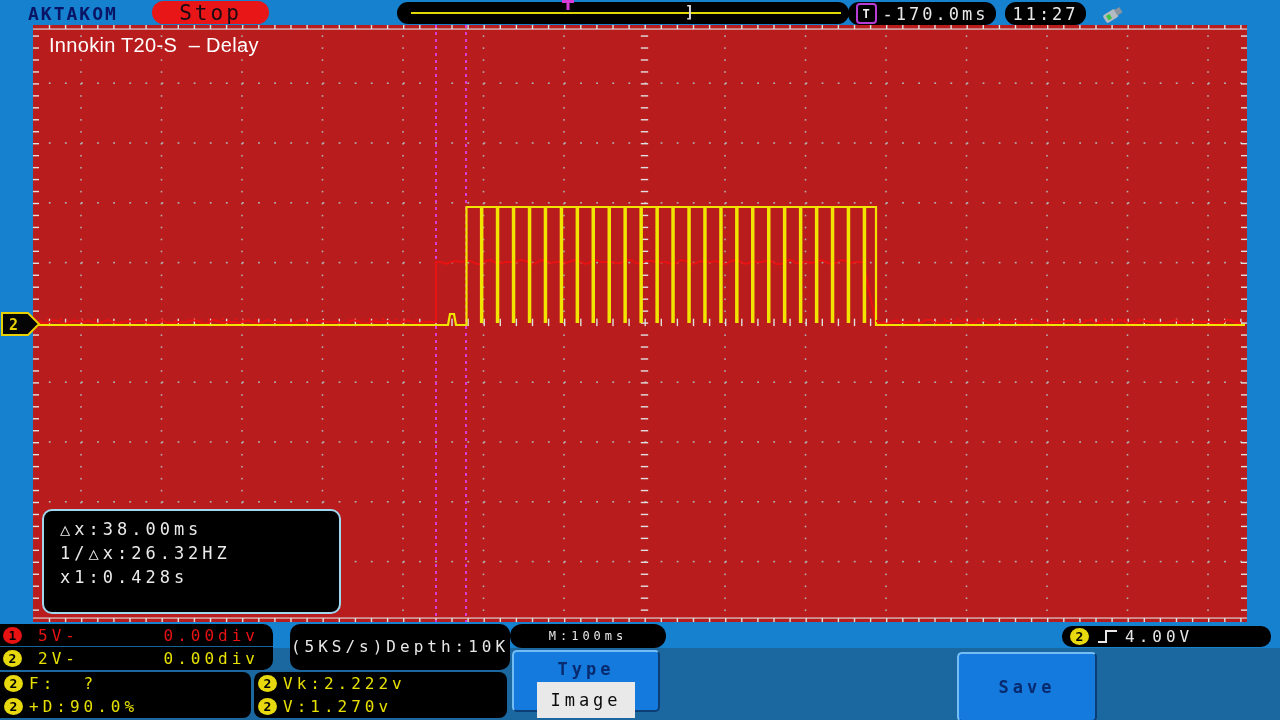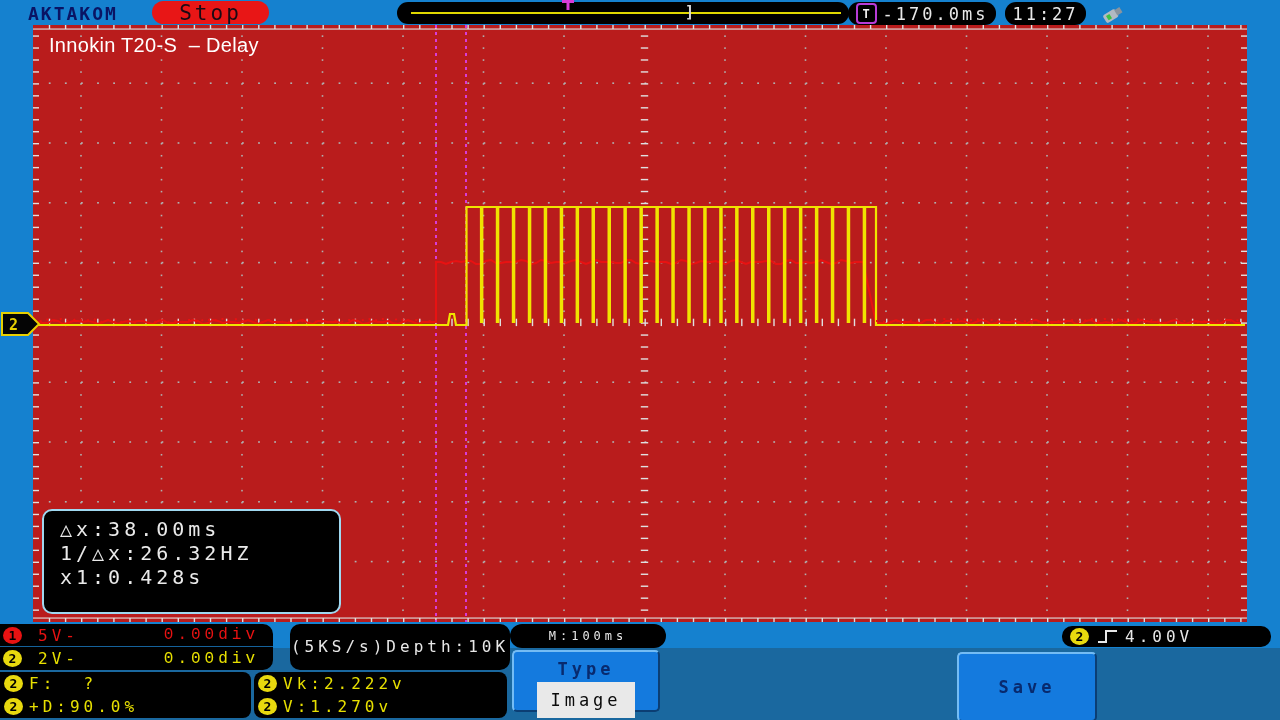--- a/index.html
+++ b/index.html
@@ -25,28 +25,28 @@
   .trig-t-icon{width:17px;height:17px;border:2px solid #b83cd8;border-radius:4px;display:inline-flex;
                align-items:center;justify-content:center;color:#f0f0f0;font-size:12px;font-weight:bold;
                letter-spacing:0;margin-right:6px;flex:0 0 auto;}
   .trigtime-text{font-size:17px;letter-spacing:3px;white-space:pre;}
   .clock-pill{left:1005px;top:2px;width:81px;height:23px;border-radius:11px;font-size:17px;letter-spacing:3px;}
   .display{left:33px;top:25px;width:1214px;height:597px;background:#b91c1c;}
   .annotation{left:16px;top:9px;color:#ffffff;font-family:"Liberation Sans",sans-serif;
               font-size:20px;letter-spacing:0.3px;white-space:pre;}
   .readout-box{left:9px;top:484px;width:299px;height:105px;background:#000;border:2px solid #a0d8f0;
                border-radius:10px;padding:6px 0 0 16px;box-sizing:border-box;}
-  .readout-box div{color:#eaeaea;font-size:20px;letter-spacing:4px;line-height:24px;white-space:pre;}
+  .readout-box div{color:#eaeaea;font-size:17px;letter-spacing:4px;line-height:24px;white-space:pre;}
   .bottom-panel{left:0;top:648px;width:1280px;height:72px;background:#1a689f;}
   .ch-box{left:0;top:624px;width:273px;height:46px;background:#000;border-radius:0 10px 10px 0;}
   .ch-row{display:flex;align-items:center;height:23px;padding-left:3px;box-sizing:border-box;}
   .ch-row-1{border-bottom:1px solid #15629b;color:#e81212;}
   .ch-row-2{color:#e8e000;}
   .ch-scale{margin-left:16px;font-size:16px;letter-spacing:4px;white-space:pre;}
-  .ch-offset{margin-left:auto;margin-right:14px;font-size:16px;letter-spacing:4px;white-space:pre;font-family:Liberation Mono, monospace;}
+  .ch-offset{margin-left:auto;margin-right:14px;font-size:16px;letter-spacing:4px;white-space:pre;}
   .acq-box{left:290px;top:624px;width:220px;height:46px;background:#000;border-radius:10px;
            display:flex;flex-direction:row;align-items:center;justify-content:center;}
   .acq-box div{color:#e8e8e8;font-size:16px;letter-spacing:4px;line-height:22px;white-space:pre;}
   .tb-pill{left:510px;top:624px;width:156px;height:24px;border-radius:12px;font-size:12px;letter-spacing:4px;}
   .trig-pill{left:1062px;top:626px;width:209px;height:21px;border-radius:10px;justify-content:flex-start;padding-left:8px;box-sizing:border-box;}
   .trig-level{margin-left:6px;font-size:16px;letter-spacing:4px;}
   .meas-box{background:#000;position:absolute;}
   .meas-box-1{left:0;top:672px;width:251px;height:46px;border-radius:0 8px 8px 0;}
   .meas-box-2{left:254px;top:672px;width:253px;height:46px;border-radius:8px;}
   .meas-row{display:flex;align-items:center;height:23px;padding-left:4px;box-sizing:border-box;color:#e8e000;}

